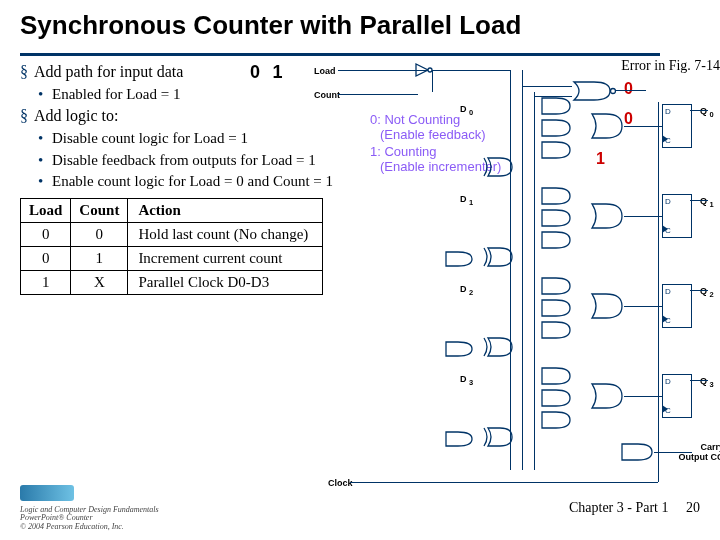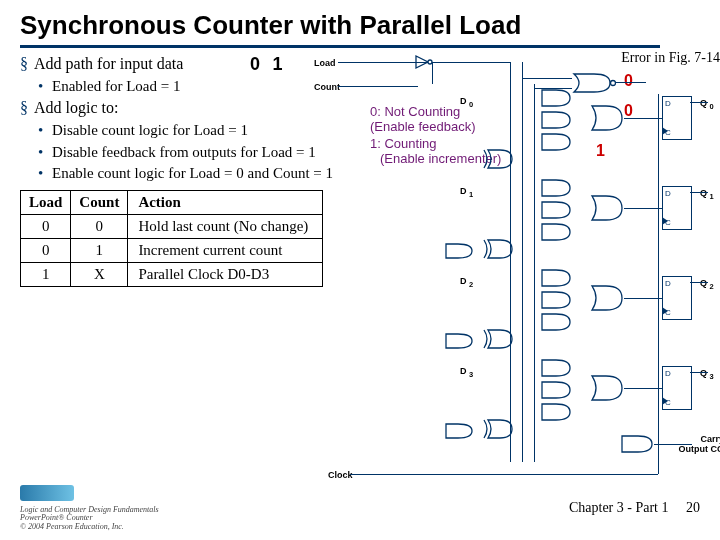--- a/index.html
+++ b/index.html
@@ -17,21 +17,21 @@
     height: 540px;
     position: relative;
     box-sizing: border-box;
     padding: 10px 20px 0 20px;
   }
   .title {
     font-family: Arial, Helvetica, sans-serif;
     font-weight: bold;
     font-size: 26px;
     color: #000;
-    margin-bottom: 4px;
+    margin-bottom: 12px;
   }
   .rule {
     height: 3px;
     background: #003366;
     width: 640px;
     margin-top: 2px;
     margin-bottom: 6px;
   }
   .content {
     position: relative;
@@ -100,21 +100,21 @@
     font-family: Arial, sans-serif;
   }
   .diagram .lbl {
     position: absolute;
     font-size: 9px;
     font-weight: bold;
   }
   .diagram .anno {
     position: absolute;
     font-size: 13px;
-    color: #701a75;
+    color: #8b5cf6;
   }
   .diagram .err {
     position: absolute;
     right: 0;
     top: -4px;
     font-size: 14px;
     font-family: "Times New Roman", serif;
   }
   .diagram .red {
     color: #cc0000;
@@ -232,21 +232,21 @@
 
       <div class="lbl" style="left:-76px; top:4px;">Load</div>
       <div class="lbl" style="left:-76px; top:28px;">Count</div>
 
       <div class="red" style="position:absolute; left:234px; top:18px;">0</div>
       <div class="red" style="position:absolute; left:234px; top:48px;">0</div>
       <div class="red" style="position:absolute; left:206px; top:88px;">1</div>
 
       <div class="anno" style="left:-20px; top:50px;">
         <div>0: Not Counting</div>
-        <div style="margin-left:0;">(Enable feedback)</div>
+        <div style="margin-left:10px;">(Enable feedback)</div>
       </div>
       <div class="anno" style="left:-20px; top:82px;">
         <div>1: Counting</div>
         <div style="margin-left:10px;">(Enable incrementer)</div>
       </div>
 
       <div class="wire" style="left:120px; top:8px; width:1px; height:400px;"></div>
       <div class="wire" style="left:132px; top:8px; width:1px; height:400px;"></div>
       <div class="wire" style="left:144px; top:30px; width:1px; height:378px;"></div>
 

